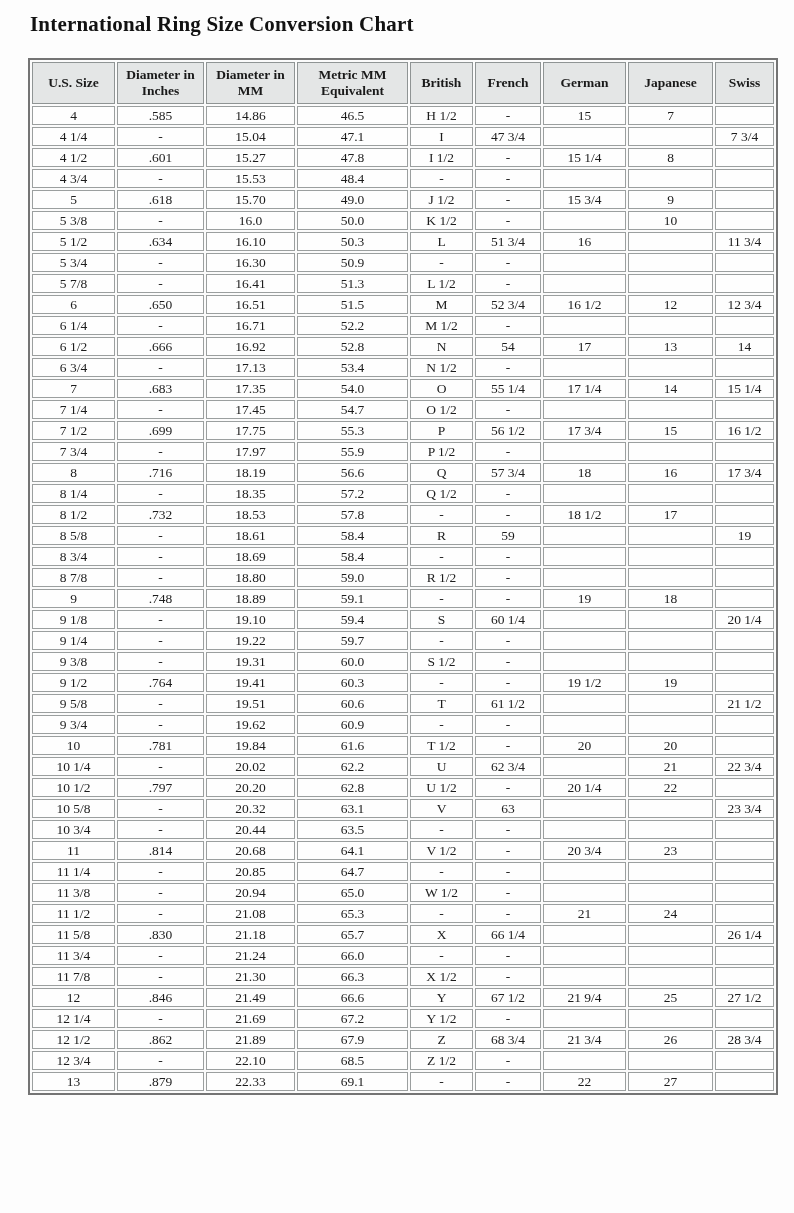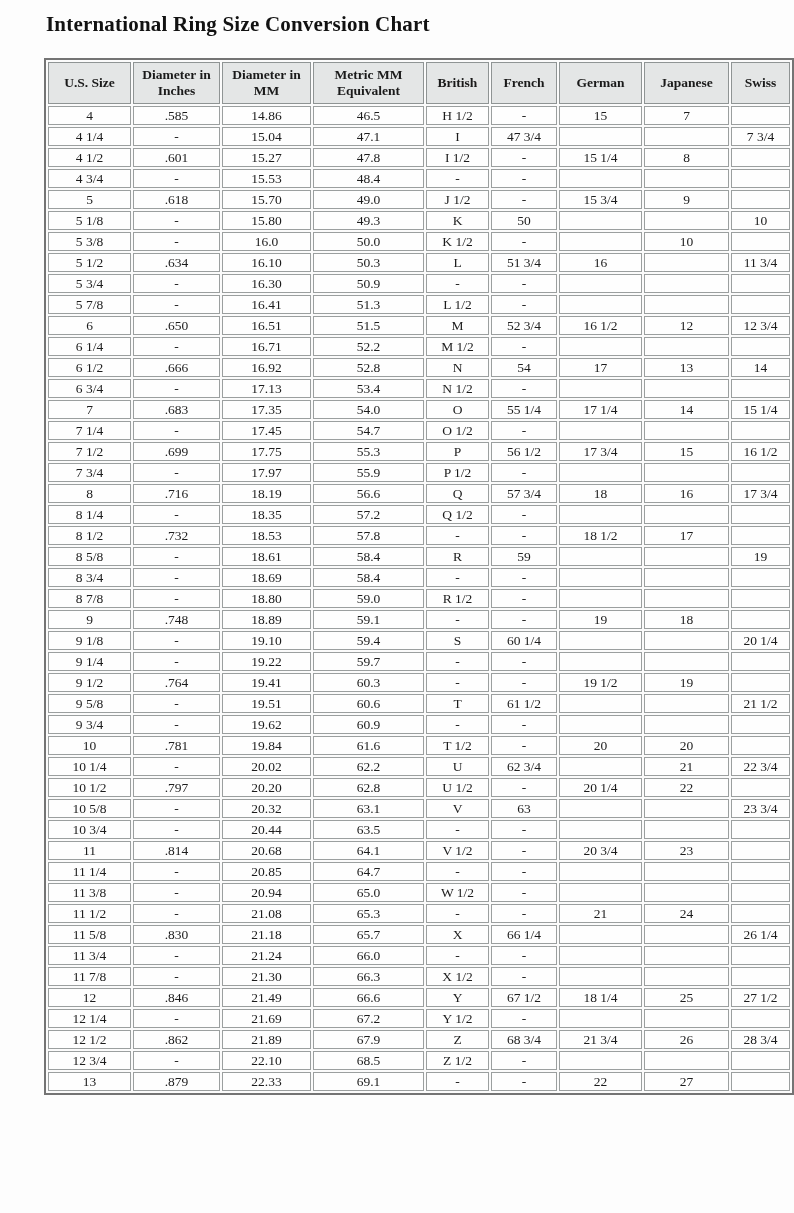--- a/index.html
+++ b/index.html
@@ -9,21 +9,20 @@
     width: 794px;
     height: 1213px;
     background: #fdfdfd;
     font-family: "Liberation Serif", "DejaVu Serif", serif;
     color: #1c1c1c;
   }
   .page {
     width: 794px;
     height: 1213px;
     overflow: hidden;
-    padding-left: 16px;
   }
   .page-title {
     margin: 12px 0 0 30px;
     font-size: 21px;
     font-weight: bold;
     letter-spacing: 0.2px;
     color: #121212;
   }
   table.ring-table {
     margin: 21px 4px 0 28px;
@@ -141,31 +140,20 @@
           <td>.618</td>
           <td>15.70</td>
           <td>49.0</td>
           <td>J 1/2</td>
           <td>-</td>
           <td>15 3/4</td>
           <td>9</td>
           <td></td>
         </tr>
         <tr>
-          <td>5 1/8</td>
-          <td>-</td>
-          <td>15.80</td>
-          <td>49.3</td>
-          <td>K</td>
-          <td>50</td>
-          <td></td>
-          <td></td>
-          <td>10</td>
-        </tr>
-        <tr>
           <td>5 3/8</td>
           <td>-</td>
           <td>16.0</td>
           <td>50.0</td>
           <td>K 1/2</td>
           <td>-</td>
           <td></td>
           <td>10</td>
           <td></td>
         </tr>
@@ -383,20 +371,31 @@
           <td>-</td>
           <td>19.22</td>
           <td>59.7</td>
           <td>-</td>
           <td>-</td>
           <td></td>
           <td></td>
           <td></td>
         </tr>
         <tr>
+          <td>9 3/8</td>
+          <td>-</td>
+          <td>19.31</td>
+          <td>60.0</td>
+          <td>S 1/2</td>
+          <td>-</td>
+          <td></td>
+          <td></td>
+          <td></td>
+        </tr>
+        <tr>
           <td>9 1/2</td>
           <td>.764</td>
           <td>19.41</td>
           <td>60.3</td>
           <td>-</td>
           <td>-</td>
           <td>19 1/2</td>
           <td>19</td>
           <td></td>
         </tr>
@@ -554,21 +553,21 @@
           <td></td>
           <td></td>
         </tr>
         <tr>
           <td>12</td>
           <td>.846</td>
           <td>21.49</td>
           <td>66.6</td>
           <td>Y</td>
           <td>67 1/2</td>
-          <td>18 1/4</td>
+          <td>21 9/4</td>
           <td>25</td>
           <td>27 1/2</td>
         </tr>
         <tr>
           <td>12 1/4</td>
           <td>-</td>
           <td>21.69</td>
           <td>67.2</td>
           <td>Y 1/2</td>
           <td>-</td>

